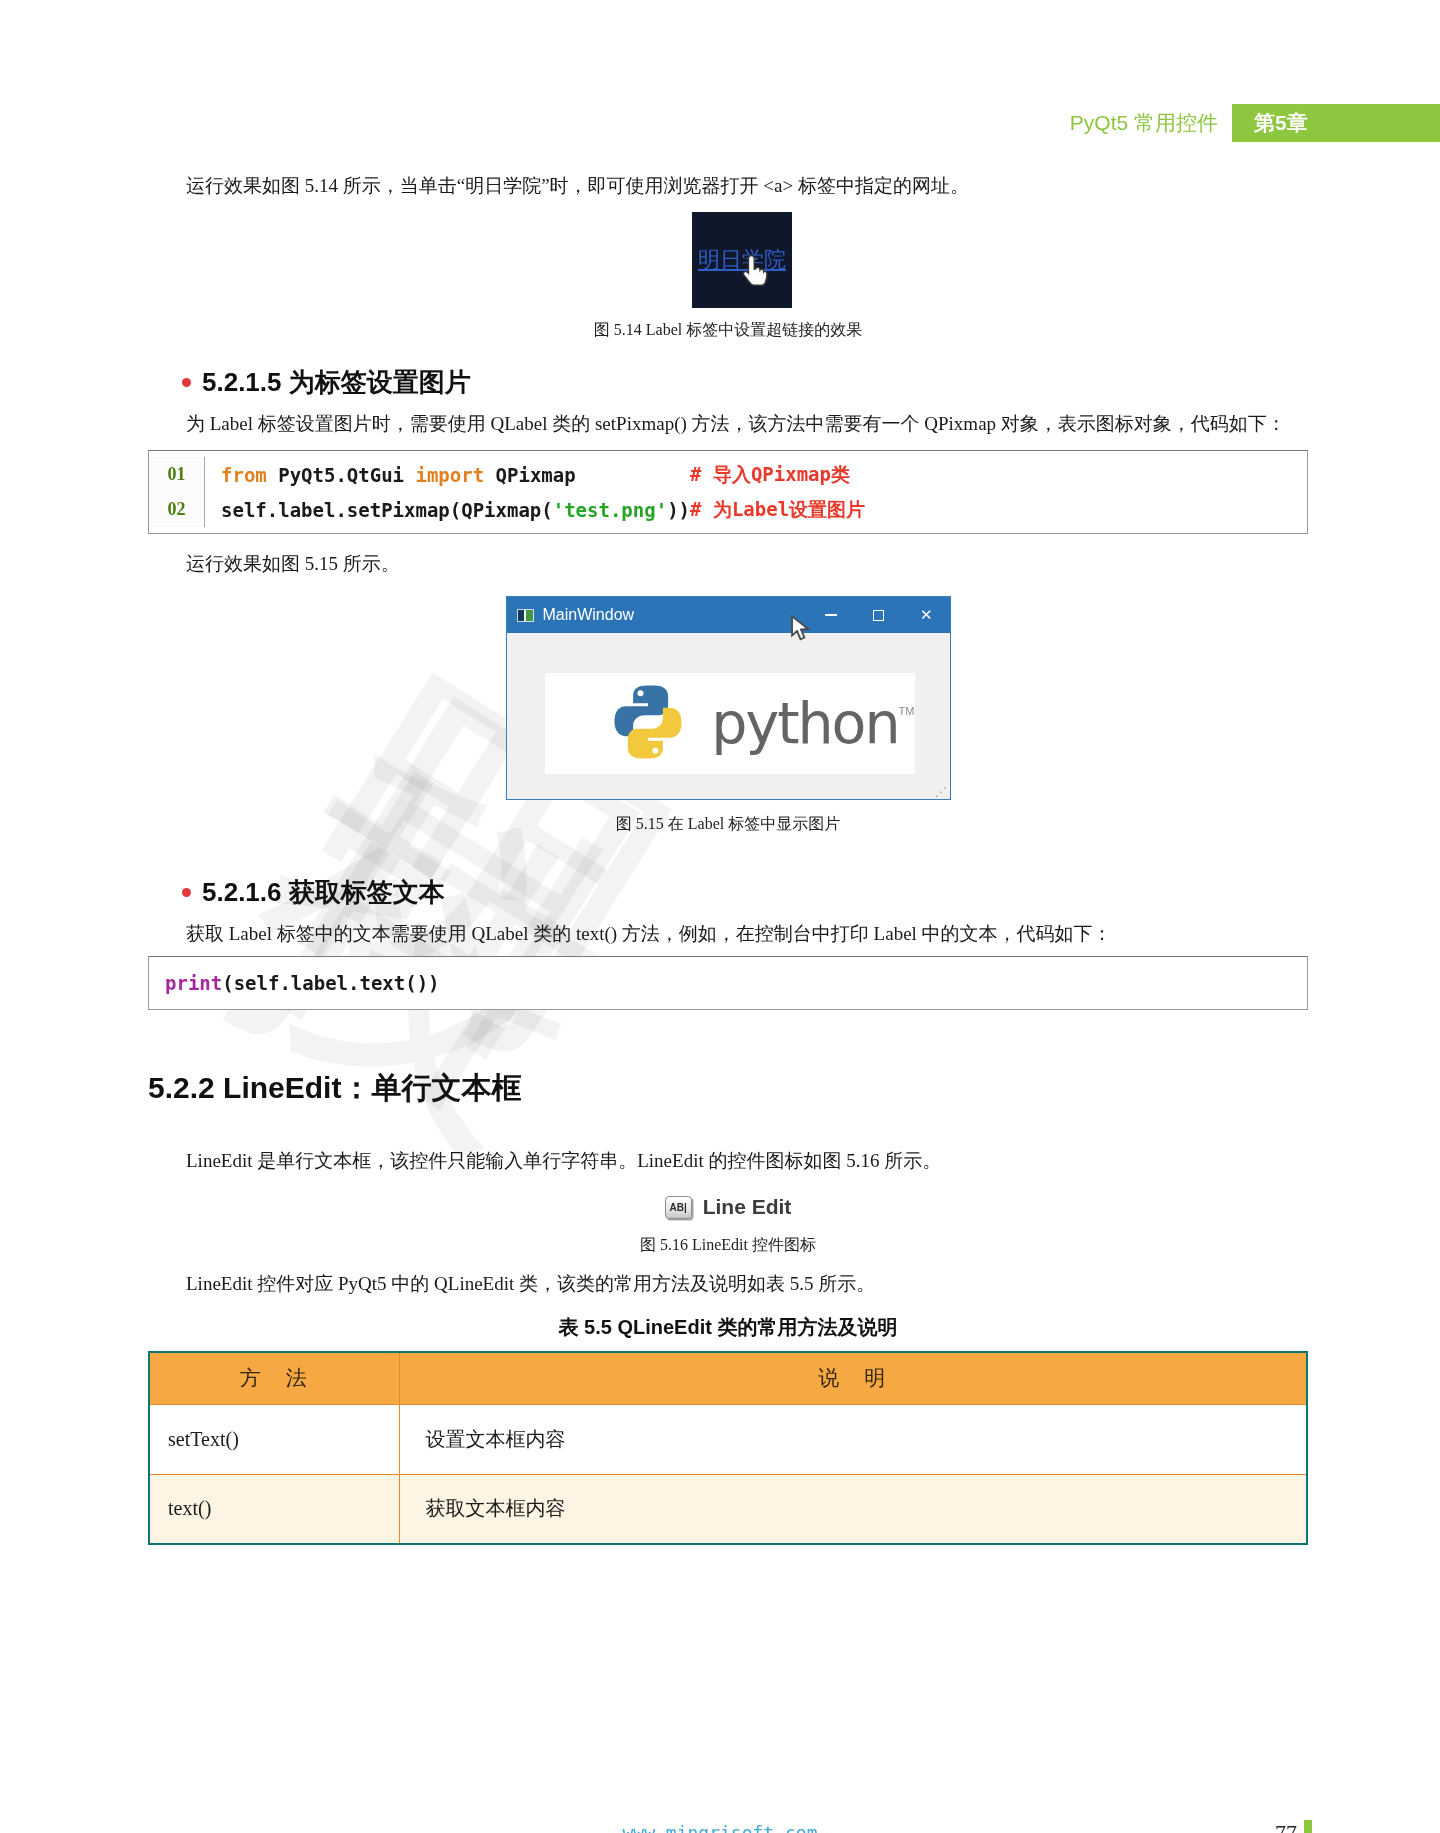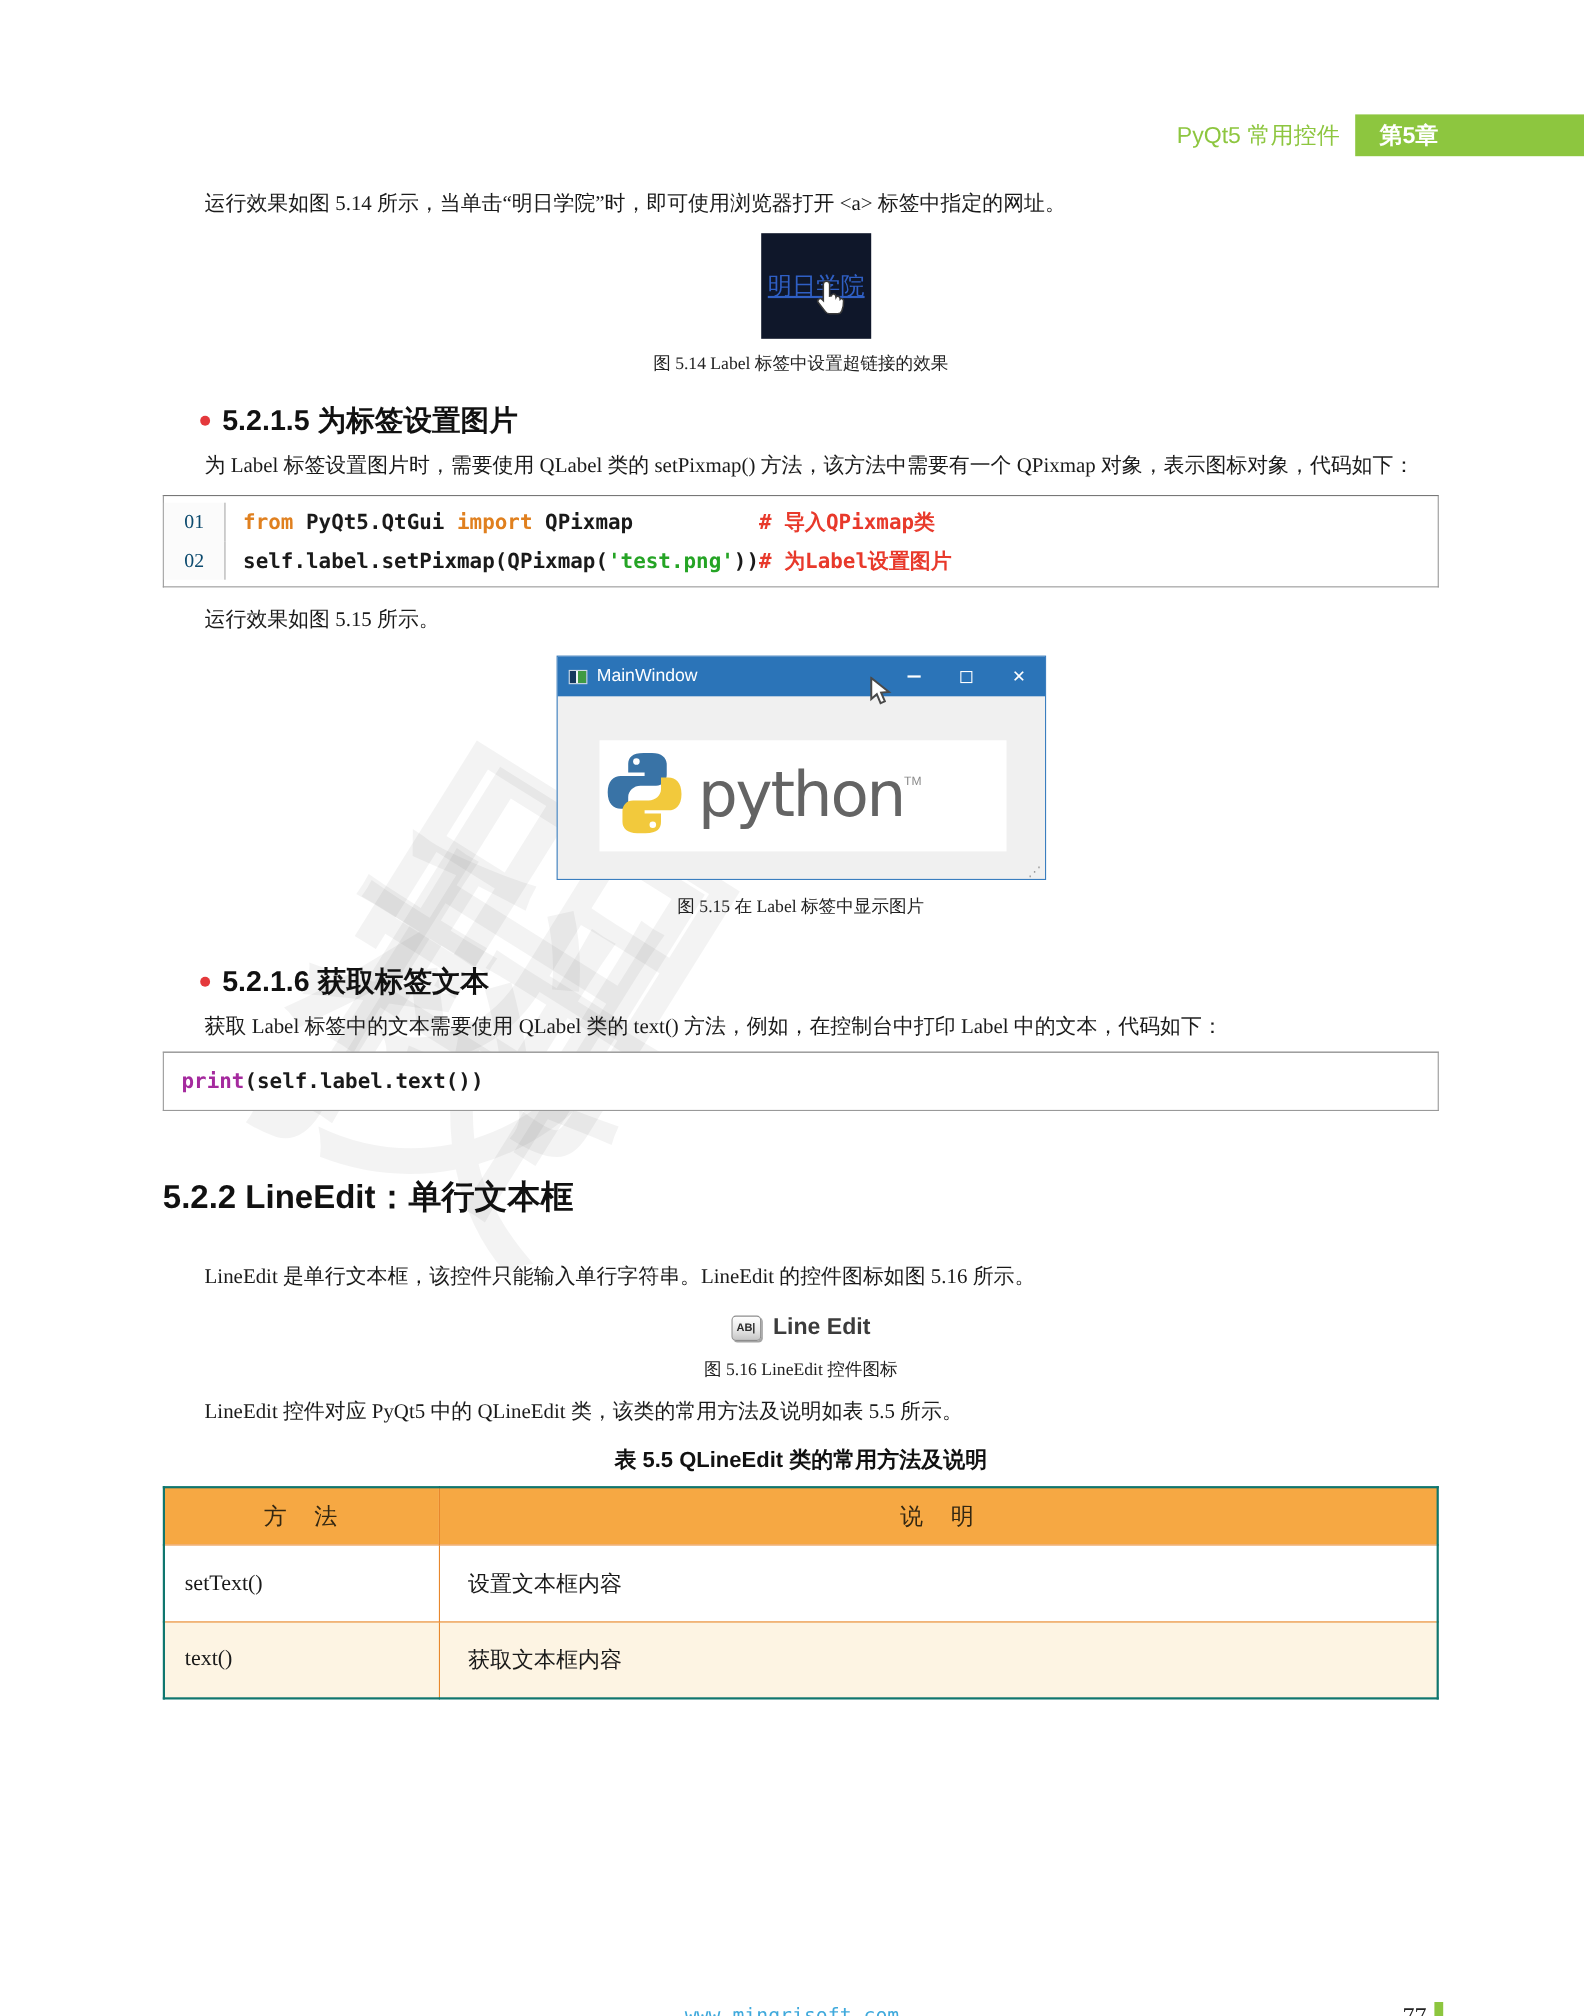--- a/index.html
+++ b/index.html
@@ -45,22 +45,22 @@
   .h4 .bullet { width:9px; height:9px; border-radius:50%; background:#e4393c; margin-right:11px; flex:none; }
   .h3 { margin-top:58px; font-family:"Liberation Sans", sans-serif; font-size:30px; font-weight:bold; color:#111; }
   .after-h4 { margin-top:6px; }
   
   .codeblock {
     margin-top:8px; border:1px solid #999; border-top-color:#777; background:#fff;
     font-family:"DejaVu Sans Mono", monospace; font-size:19px; font-weight:600;
   }
   .code-row { display:flex; align-items:center; height:35px; }
   .codeblock.numbered { padding:6px 0; }
-  .gutter { width:56px; flex:none; text-align:center; color:#0c4a6e;
-            font-family:"Liberation Serif", serif; font-size:18px; font-weight:normal; align-self:stretch;
+  .gutter { width:56px; flex:none; text-align:center; color:#4d7c0f;
+            font-family:"Liberation Serif", serif; font-size:18px; font-weight:bold; align-self:stretch;
             display:flex; align-items:center; justify-content:center; background:#fbfbfb; border-right:1px solid #aaa; }
   .codetext { padding-left:16px; min-width:485px; white-space:pre; color:#1a1a1a; }
   .tok-kw { color:#e0801f; }
   .tok-str { color:#25a425; }
   .tok-fn { color:#a52a9e; }
   .tok-txt { color:#1a1a1a;text-align:center; }
   .comment { color:#e8392b; white-space:pre; }
   .codeblock.plain { padding:13px 0 13px 0; }
   .codeblock.plain .codetext { min-width:0; }
   
@@ -71,21 +71,21 @@
   .titlebar { height:36px; background:#2b74b8; display:flex; align-items:center; padding:0 0 0 10px; }
   .win-appicon { width:17px; height:13px; border:1px solid #cfd9e4; background:linear-gradient(90deg,#16395e 0 40%,#f2f5f7 40% 52%,#3f9a43 52% 100%); flex:none; }
   .win-title { color:#ffffff; font-family:"Liberation Sans", sans-serif; font-size:16px; margin-left:9px; flex:1; }
   .win-btns { display:flex; align-items:center; gap:36px; padding-right:17px; }
   .win-min { width:12px; height:2px; background:#fff; display:inline-block; }
   .win-max { width:11px; height:11px; border:1.5px solid #fff; display:inline-block; }
   .win-close { color:#fff; font-family:"DejaVu Sans", sans-serif; font-size:15px; line-height:1; }
   .cursor-arrow { position:absolute; left:282px; top:18px; }
   .win-imgpanel {
     position:absolute; left:38px; top:76px; width:370px; height:101px; background:#ffffff;
-    display:flex; align-items:center; justify-content:flex-start; gap:8px;
+    display:flex; align-items:center; justify-content:flex-end; gap:22px;
   }
   .py-word { font-family:"DejaVu Sans", sans-serif; font-size:57px; color:#646464; letter-spacing:-2px; line-height:1; }
   .py-tm { font-family:"Liberation Sans", sans-serif; font-size:11px; color:#8a8a8a; vertical-align:28px; letter-spacing:0; }
   .resize-grip { position:absolute; right:3px; bottom:0px; font-size:12px; color:#9a9a9a; font-family:"DejaVu Sans", sans-serif; }
   .cap515 { margin-top:14px; }
   
   .fig516-wrap { display:flex; justify-content:center; align-items:center; gap:11px; margin-top:16px; }
   .lineedit-icon {
     width:27px; height:23px; border:1px solid #8d8d8d; border-radius:4px;
     background:linear-gradient(180deg,#ffffff 0%,#e8e8e8 55%,#c6c6c6 100%);

